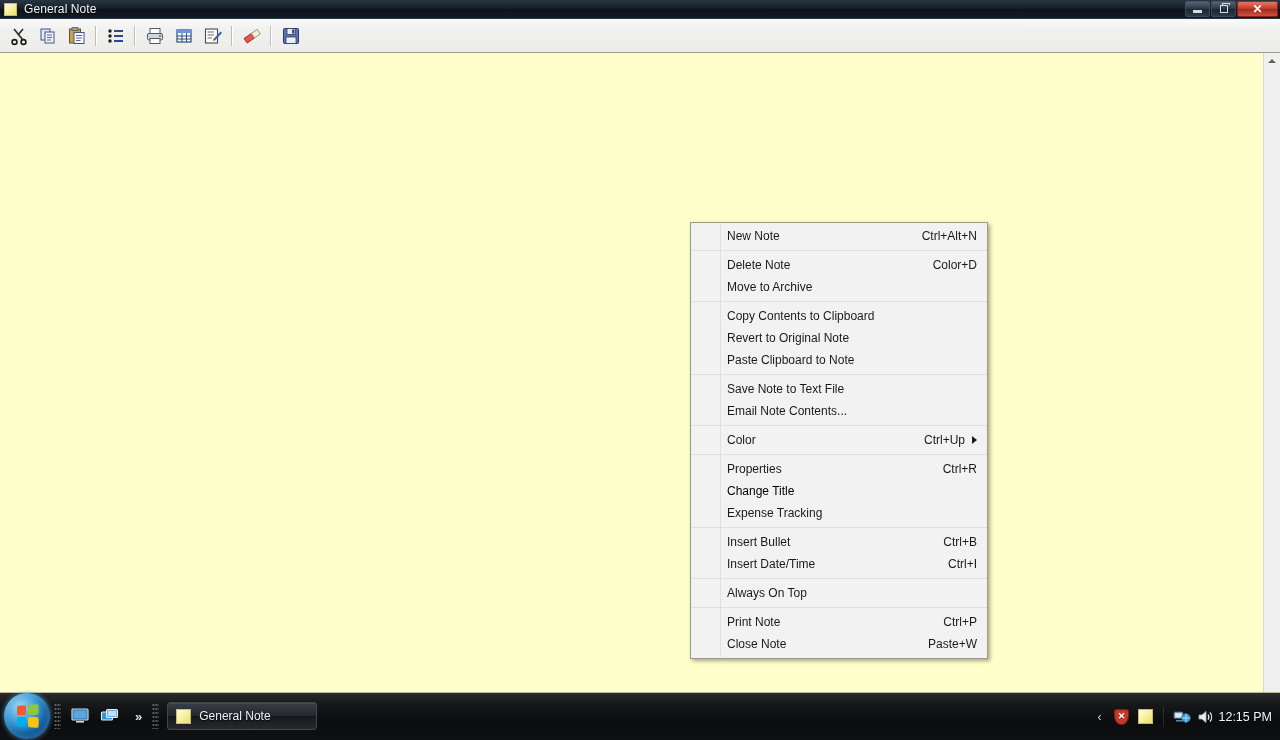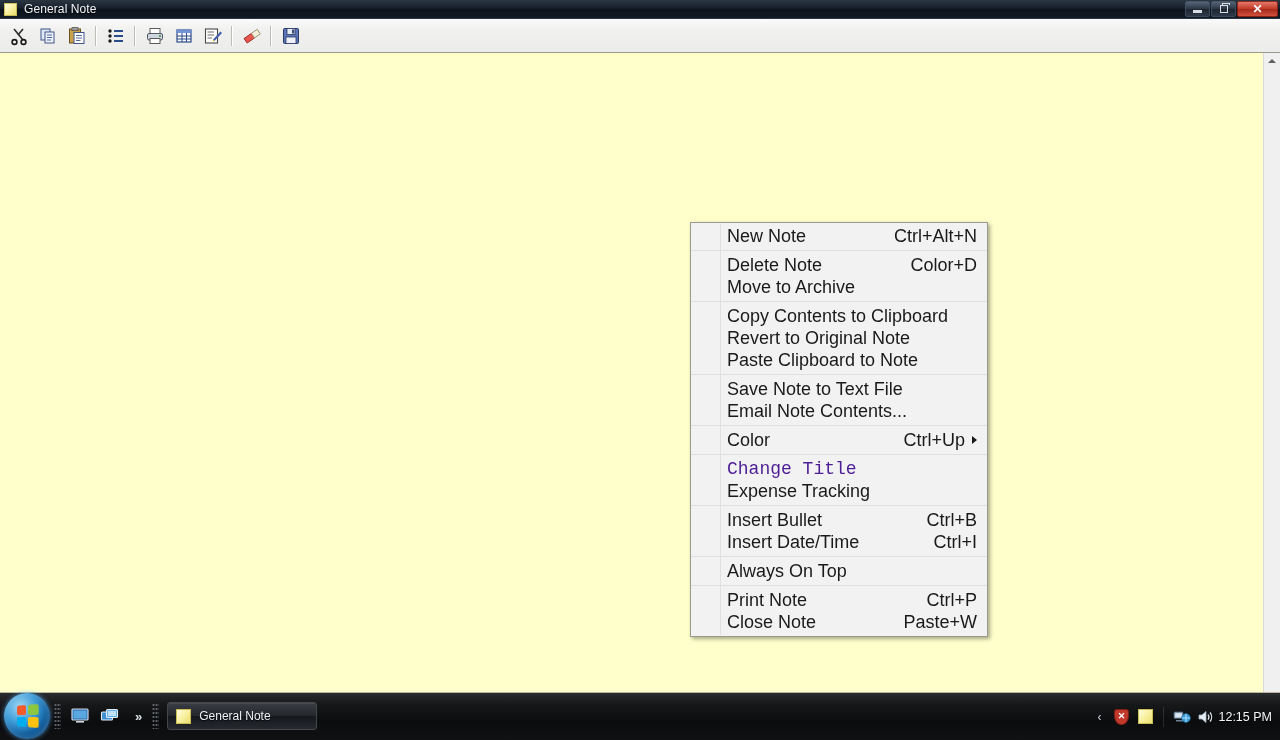--- a/index.html
+++ b/index.html
@@ -172,21 +172,21 @@
   #context-menu {
     position: absolute;
     left: 690px;
     top: 222px;
     width: 298px;
     background: #f2f2f2;
     border: 1px solid #9a9a8f;
     box-shadow: 2px 2px 4px rgba(0,0,0,0.35);
     box-sizing: border-box;
     padding: 2px 0 3px 0;
-    font-size: 18px;
+    font-size: 12px;
     color: #1a1a1a;
   }
   #context-menu::before {
     
     content: "";
     position: absolute;
     left: 1px; top: 1px;
     width: 28px;
     bottom: 1px;
     background: #f2f2f2;
@@ -211,21 +211,21 @@
     text-align: right;
   }
   .menu-item .mi-arrow {
     margin-left: 7px;
     width: 0; height: 0;
     border-top: 4px solid transparent;
     border-bottom: 4px solid transparent;
     border-left: 5px solid #1a1a1a;
   }
   .menu-item.disabled .mi-label,
-  .menu-item.disabled .mi-accel { color: #4c1d95; font-family: Liberation Mono, monospace; }
+  .menu-item.disabled .mi-accel { color: #000000; }
   .menu-sep {
     position: relative;
     height: 1px;
     margin: 3px 0 3px 0;
     background: #dfdfdf;
     z-index: 1;
   }
 
   
   #taskbar {
@@ -531,20 +531,24 @@
       </div>
       <div class="menu-sep"></div>
 
       <div class="menu-item">
         <span class="mi-label">Color</span>
         <span class="mi-accel">Ctrl+Up</span>
         <span class="mi-arrow"></span>
       </div>
       <div class="menu-sep"></div>
 
+      <div class="menu-item">
+        <span class="mi-label">Properties</span>
+        <span class="mi-accel">Ctrl+R</span>
+      </div>
       <div class="menu-item disabled">
         <span class="mi-label">Change Title</span>
         <span class="mi-accel"></span>
       </div>
       <div class="menu-item">
         <span class="mi-label">Expense Tracking</span>
         <span class="mi-accel"></span>
       </div>
       <div class="menu-sep"></div>
 

